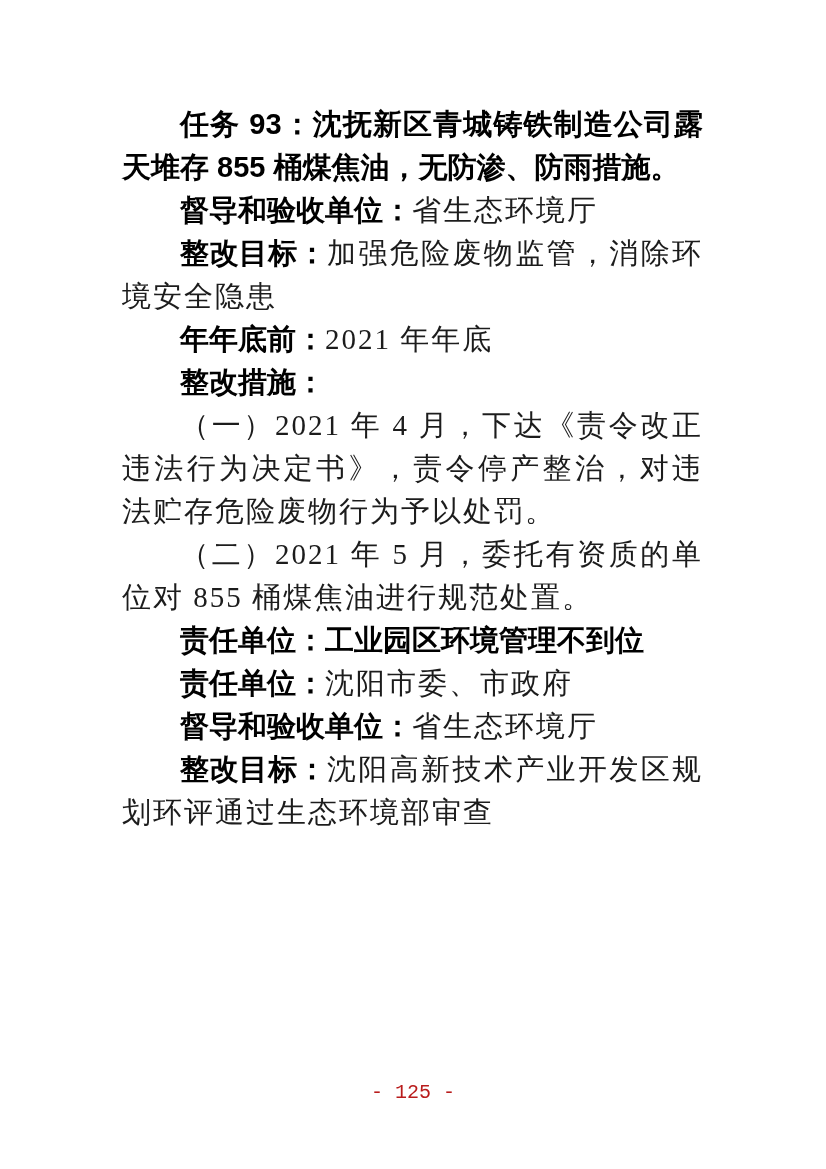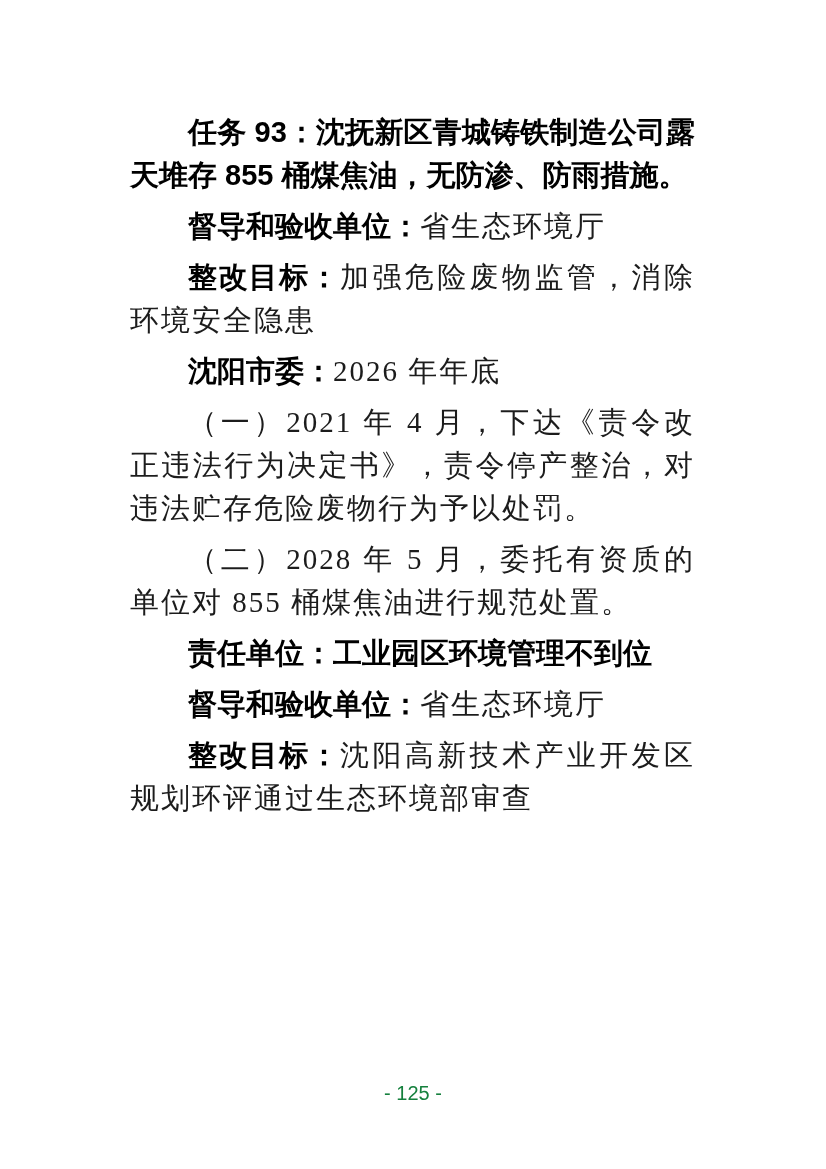--- a/index.html
+++ b/index.html
@@ -19,56 +19,58 @@
     left: 122px;
     top: 103px;
     width: 581px;
   }
   .para {
     font-size: 29px;
     line-height: 43px;
     text-align: justify;
     text-justify: inter-ideograph;
     text-indent: 58px;
-    margin: 8px;
+    margin: 0;
     color: #000000;
     word-break: break-all;
   }
   .seg-hei {
     font-family: "Liberation Sans", "DejaVu Sans", sans-serif;
     font-weight: 700;
     color: #000000;
   }
   .seg-fs {
     font-family: "Liberation Serif", "DejaVu Serif", serif;
     font-weight: 400;
     color: #1c1c1c;
     letter-spacing: 2px;
   }
   .footer {
     position: absolute;
     left: 0;
     top: 1080px;
     width: 100%;
     text-align: center;
-    font-family: Liberation Sans, sans-serif;
+    font-family: Liberation Mono, monospace;
     font-size: 20px;
     line-height: 26px;
-    color: #15803d;
+    color: #b91c1c;
   }
 </style>
 </head>
 <body>
 
 <div class="page">
   <div class="content" id="document-body">
       <p class="para"><span class="seg-hei">任务 93：沈抚新区青城铸铁制造公司露天堆存 855 桶煤焦油，无防渗、防雨措施。</span></p>
       <p class="para"><span class="seg-hei">督导和验收单位：</span><span class="seg-fs">省生态环境厅</span></p>
       <p class="para"><span class="seg-hei">整改目标：</span><span class="seg-fs">加强危险废物监管，消除环境安全隐患</span></p>
-      <p class="para"><span class="seg-hei">沈阳市委：</span><span class="seg-fs">2026 年年底</span></p>
+      <p class="para"><span class="seg-hei">年年底前：</span><span class="seg-fs">2021 年年底</span></p>
+      <p class="para"><span class="seg-hei">整改措施：</span></p>
       <p class="para"><span class="seg-fs">（一）2021 年 4 月，下达《责令改正违法行为决定书》，责令停产整治，对违法贮存危险废物行为予以处罚。</span></p>
-      <p class="para"><span class="seg-fs">（二）2028 年 5 月，委托有资质的单位对 855 桶煤焦油进行规范处置。</span></p>
+      <p class="para"><span class="seg-fs">（二）2021 年 5 月，委托有资质的单位对 855 桶煤焦油进行规范处置。</span></p>
       <p class="para"><span class="seg-hei">责任单位：工业园区环境管理不到位</span></p>
+      <p class="para"><span class="seg-hei">责任单位：</span><span class="seg-fs">沈阳市委、市政府</span></p>
       <p class="para"><span class="seg-hei">督导和验收单位：</span><span class="seg-fs">省生态环境厅</span></p>
       <p class="para"><span class="seg-hei">整改目标：</span><span class="seg-fs">沈阳高新技术产业开发区规划环评通过生态环境部审查</span></p>
     </div>
   <div class="footer">- 125 -</div>
 </div>
 
 </body></html>

